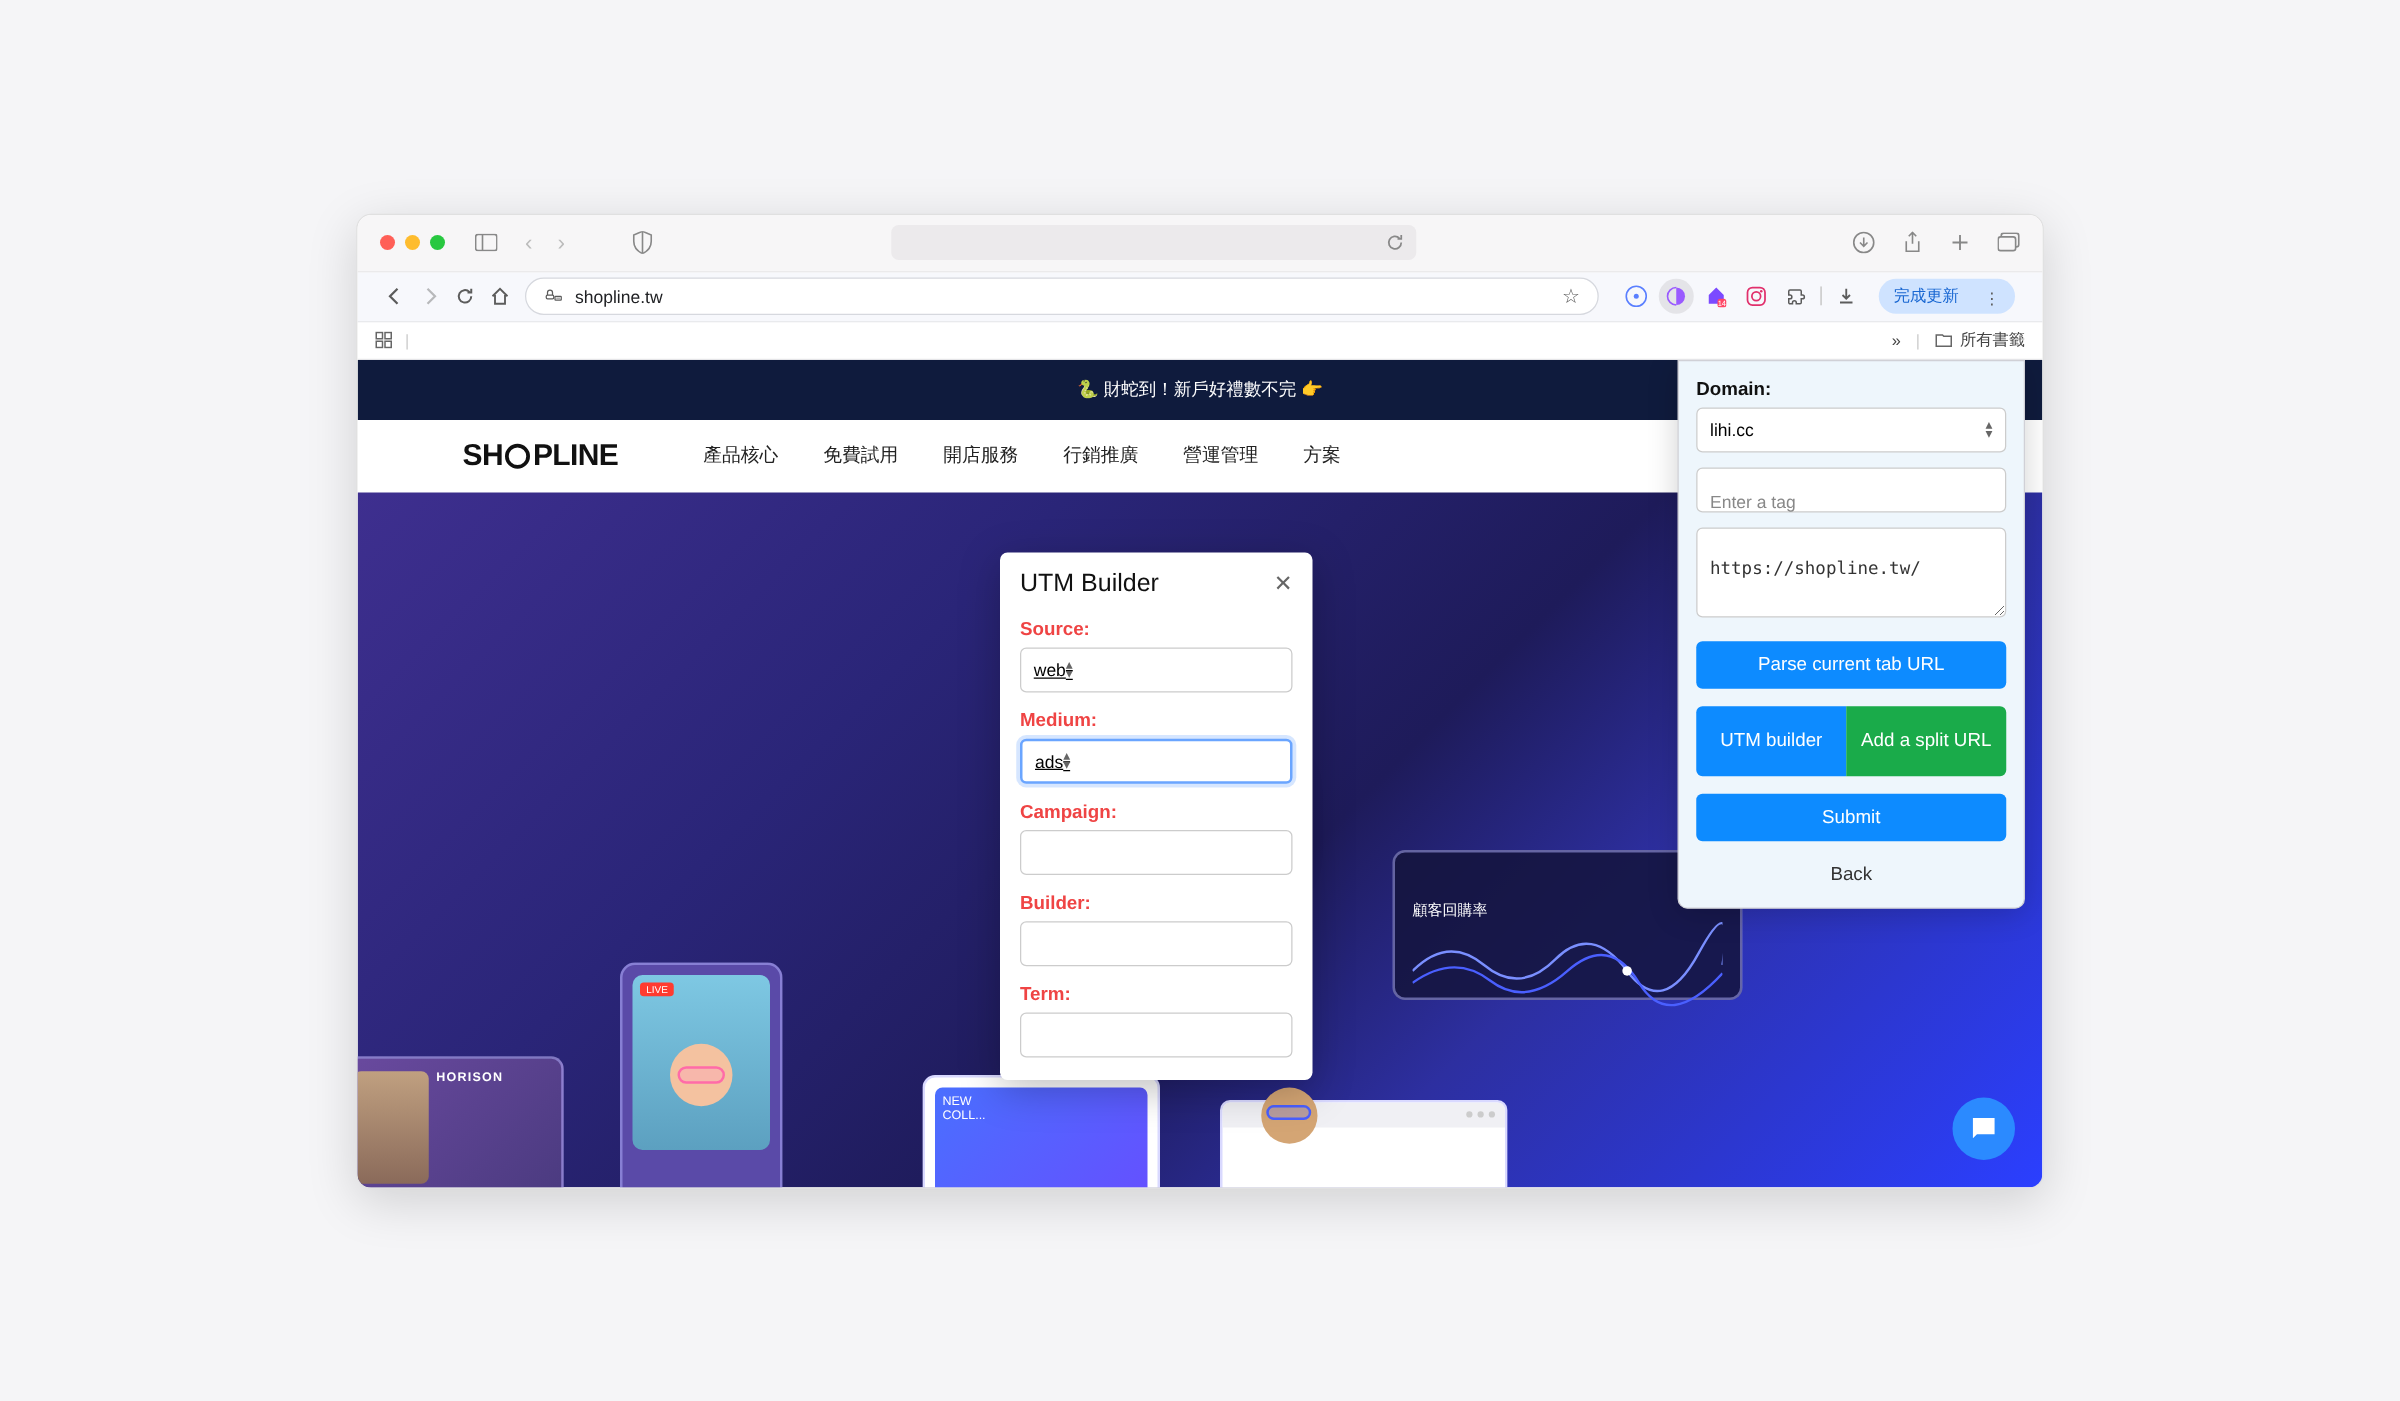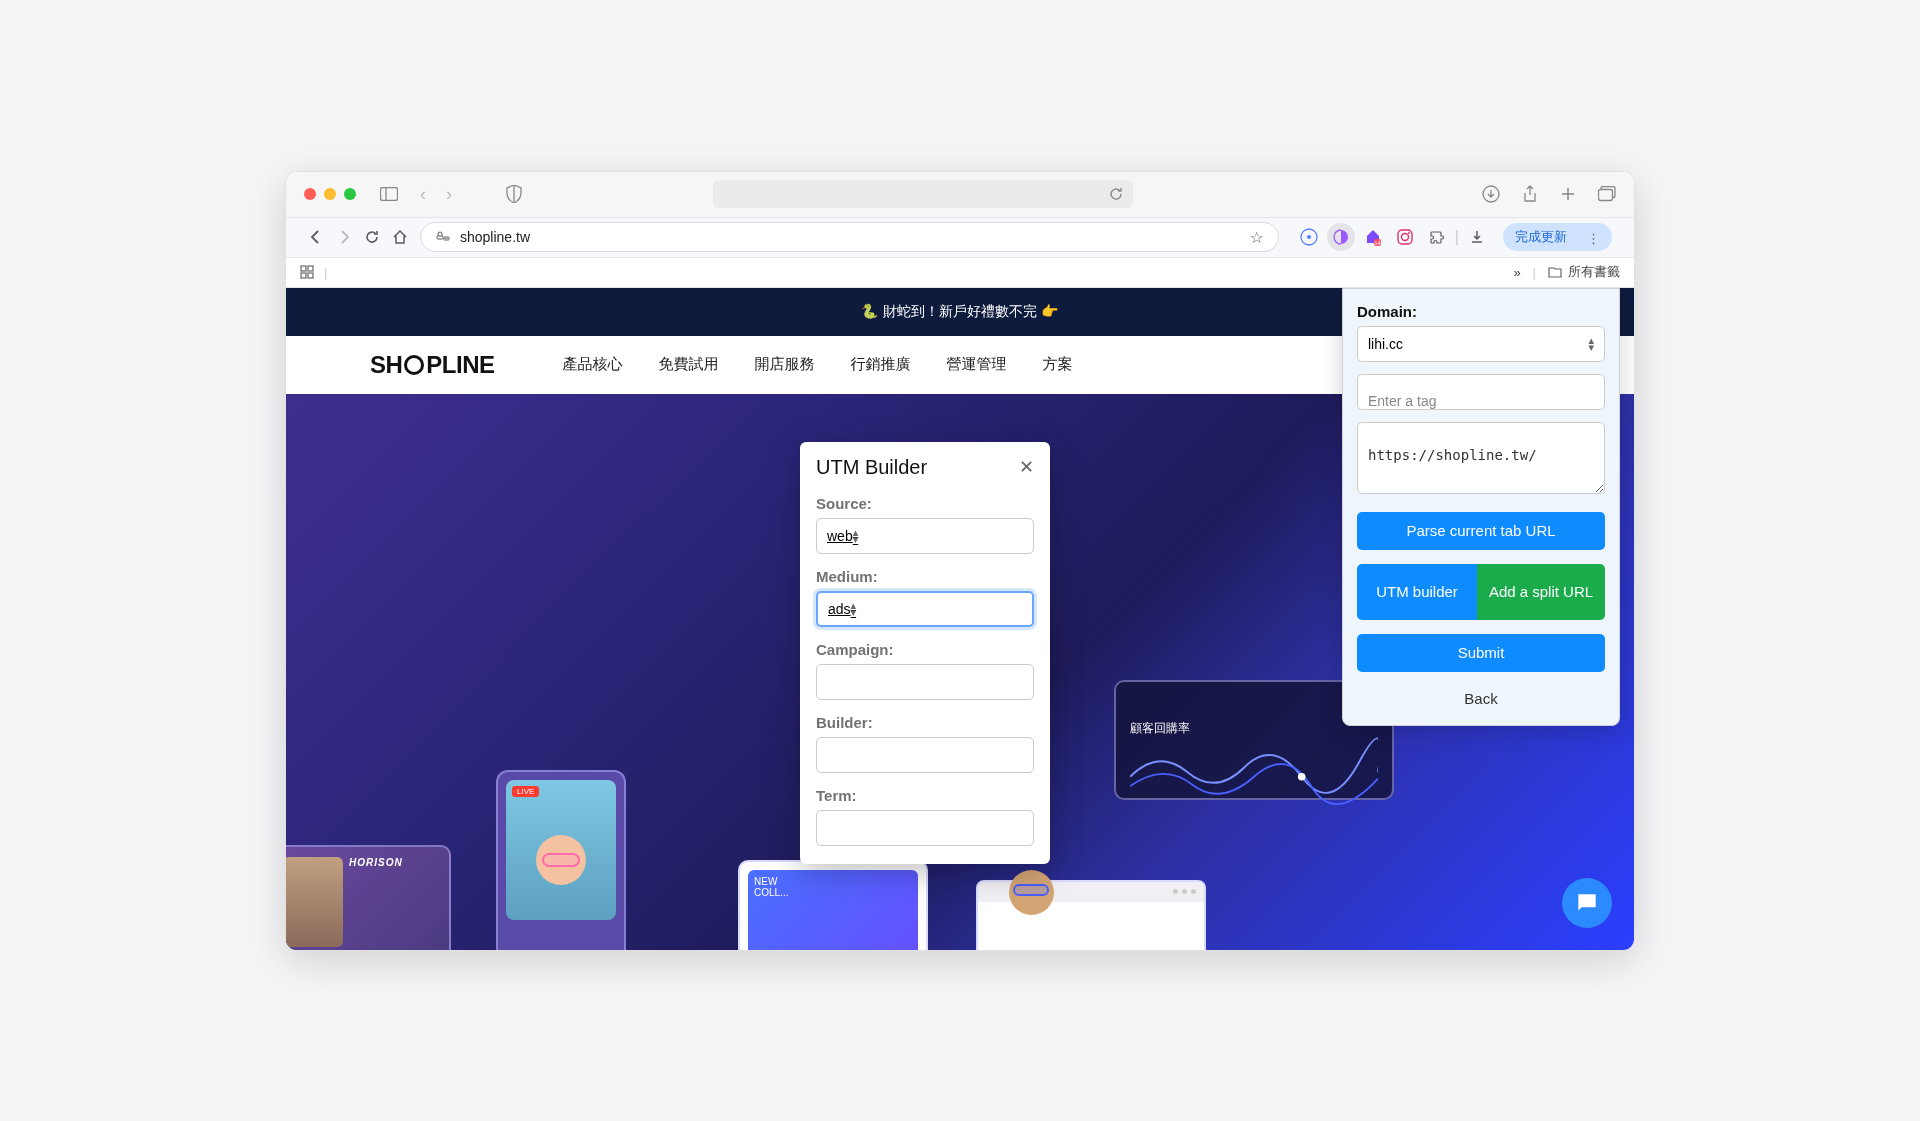--- a/index.html
+++ b/index.html
@@ -103,21 +103,21 @@
 .btn-row { display:flex; gap:0; margin-bottom:14px; }
 .btn-half-blue { flex:1; background:#0d8bff; color:#fff; border:none; height:56px; border-radius:5px 0 0 5px; font-size:15px; cursor:pointer; }
 .btn-half-green { flex:1; background:#1aab4a; color:#fff; border:none; height:56px; border-radius:0 5px 5px 0; font-size:15px; cursor:pointer; line-height:1.2; padding: 4px; }
 .ext-back { text-align:center; color:#333; font-size:15px; cursor:pointer; padding:4px; }
 
 
 .utm-modal { position:absolute; top: 154px; left: 514px; width: 250px; background:#fff; border-radius:6px; box-shadow: 0 8px 32px rgba(0,0,0,0.25); padding: 14px 16px 18px; z-index: 60; }
 .utm-header { display:flex; justify-content:space-between; align-items:center; margin-bottom: 16px; }
 .utm-title { font-size:20px; font-weight:500; color:#111; }
 .utm-close { color:#666; font-size:18px; cursor:pointer; }
-.utm-field-label { font-size:15px; font-weight:700; color:#737373; margin-bottom:6px; }
+.utm-field-label { font-size:15px; font-weight:700; color:#ef4444; margin-bottom:6px; }
 .utm-select { width:100%; height:36px; background:#fff; border:1px solid #ccc; border-radius:5px; padding:0 10px; font-size:14px; display:flex; align-items:center; margin-bottom:14px;text-decoration:underline; }
 .utm-select.focused { border: 2px solid #6aa5ff; box-shadow: 0 0 0 3px rgba(106,165,255,0.28); }
 .utm-input { width:100%; height:36px; background:#fff; border:1px solid #ccc; border-radius:5px; padding:0 10px; font-size:14px; margin-bottom:14px; }
 .caret { font-size:11px; color:#666; display:flex; flex-direction:column; line-height:7px; }
 
 svg { display:block; }
 </style>
 </head>
 <body>
 
@@ -304,21 +304,21 @@
       </div>
     </div>
 
     <div class="hero">
       <div class="hero-title">全方</div>
       <div class="hero-sub">SHOPLINE</div>
       <div class="hero-sub2">並透</div>
 
       <div class="device dev-horizon">
         <div class="horizon-person"></div>
-        <div style="padding-left:6px;font-weight:700;letter-spacing:1px;font-style:italic;">HORISON</div>
+        <div style="padding-left:6px;font-weight:700;letter-spacing:1px;">HORISON</div>
       </div>
 
       <div class="device dev-phone-1">
         <div class="phone-girl">
           <span class="live-badge">LIVE</span>
           <div class="girl-face">
               <div class="girl-glasses"></div>
             </div>
         </div>
       </div>

